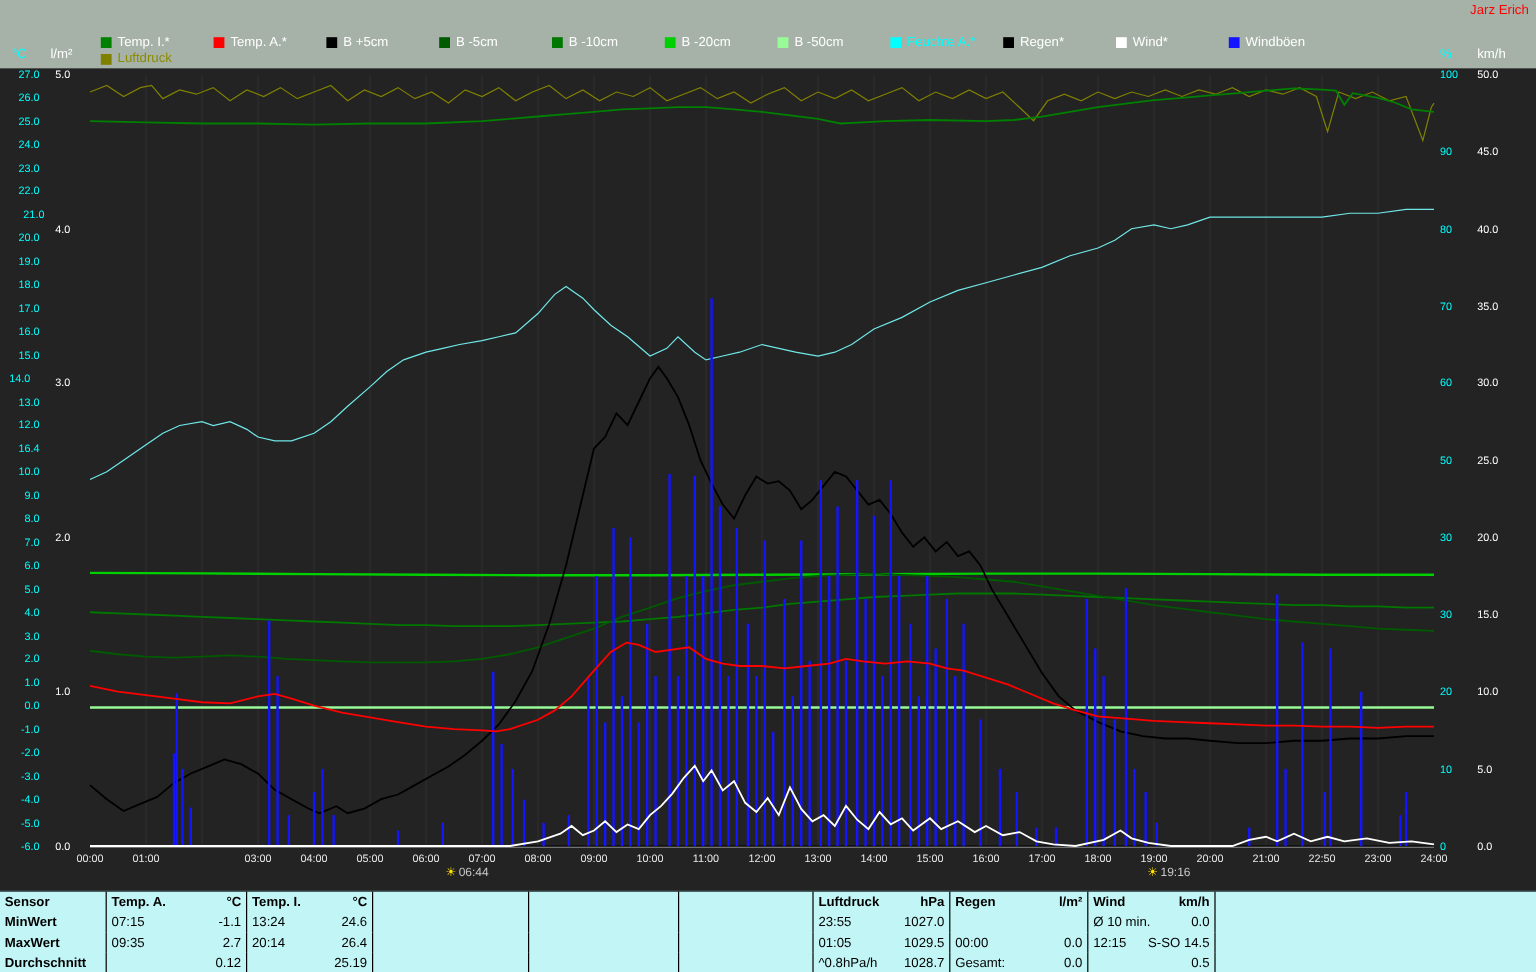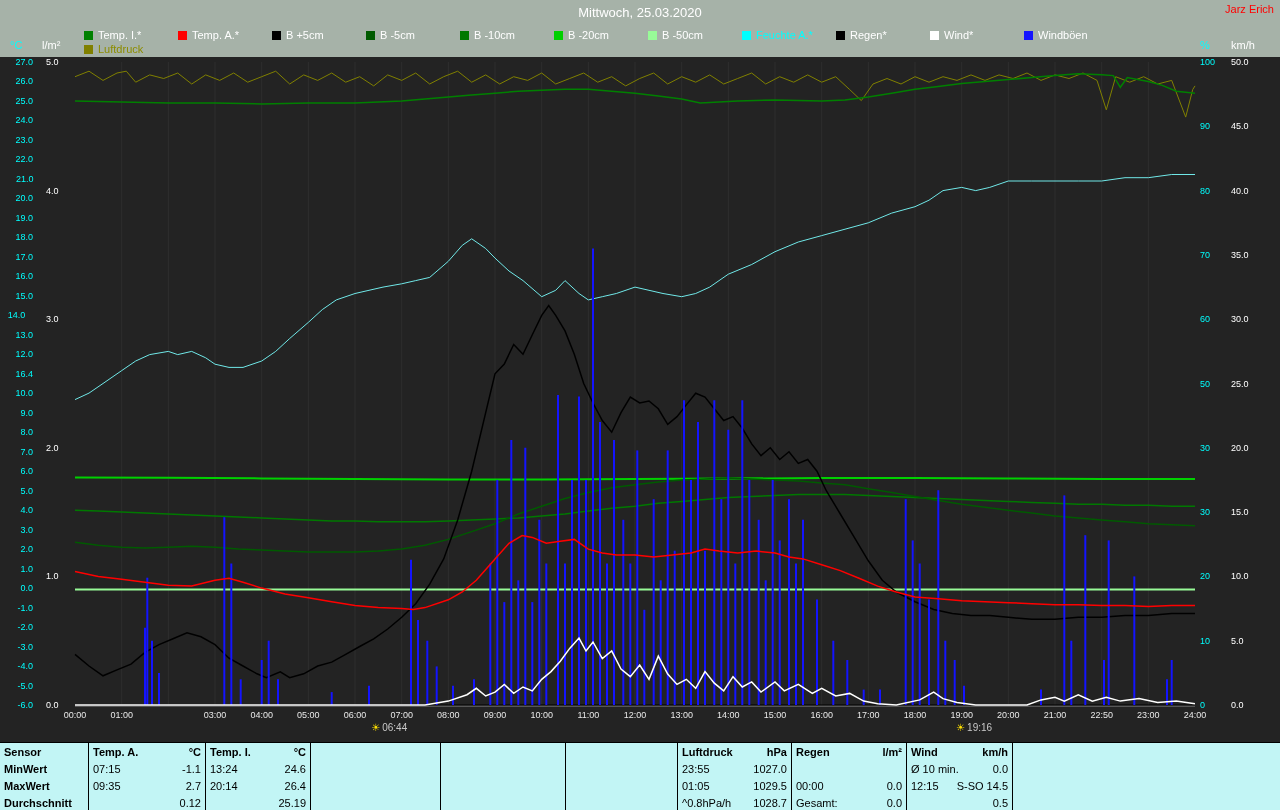--- a/index.html
+++ b/index.html
@@ -33,21 +33,20 @@
   .t-cell.first{border-left:none;}
   .bold{font-weight:bold;}
 </style>
 </head>
 <body>
 
 <div class="page">
   <div class="chartband"></div>
 
   <div class="band">
-    <div class="title">Mittwoch, 25.03.2020</div>
     <div class="author">Jarz Erich</div>
     <div id="legend-row1">
         <div class="lg-item">
           <span class="lg-sq" style="background: rgb(0, 128, 0);"></span>
           <span class="lg-label" style="color: rgb(255, 255, 255);">Temp. I.*</span>
         </div>
         <div class="lg-item">
           <span class="lg-sq" style="background: rgb(255, 0, 0);"></span>
           <span class="lg-label" style="color: rgb(255, 255, 255);">Temp. A.*</span>
         </div>
@@ -222,21 +221,21 @@
       <polyline points="75.0,705.0 425.0,705.0 448.3,701.1 467.0,694.7 476.3,688.3 485.7,696.0 495.0,692.1 504.3,684.4 513.7,693.4 523.0,687.0 532.3,690.9 541.7,679.3 551.0,671.6 560.3,661.3 569.7,648.4 579.0,638.1 586.0,651.0 593.0,642.0 602.3,658.7 611.7,651.0 621.0,669.0 630.3,676.7 639.7,665.1 649.0,679.3 658.3,656.1 667.7,674.1 677.0,684.4 686.3,679.3 695.7,688.3 705.0,671.6 714.3,683.1 723.7,690.9 733.0,676.7 742.3,687.0 751.7,681.9 761.0,692.1 775.0,681.9 784.3,690.9 798.3,684.4 812.3,693.4 821.7,688.3 835.7,696.0 849.7,693.4 863.7,701.1 877.7,703.7 896.3,705.0 919.7,699.9 933.7,692.1 943.0,698.6 957.0,702.4 975.7,705.0 1027.0,705.0 1041.0,699.9 1055.0,697.3 1064.3,701.1 1078.3,694.7 1092.3,701.1 1106.3,697.3 1120.3,701.1 1139.0,698.6 1157.7,702.4 1176.3,701.1 1195.0,703.7" fill="none" stroke="#FFFFFF" stroke-width="1.5"></polyline>
       <polyline points="75.0,571.5 98.3,576.4 121.7,579.3 145.0,582.2 168.3,585.2 191.7,586.1 215.0,580.3 229.0,578.3 243.0,582.2 261.7,588.1 285.0,593.9 308.3,597.8 331.7,601.7 355.0,605.6 378.3,607.6 401.7,608.6 413.3,609.5 425.0,607.6 448.3,599.8 462.3,592.0 476.3,580.3 495.0,558.9 509.0,543.3 522.1,535.5 532.3,537.4 546.3,543.3 560.3,541.3 574.3,539.4 588.3,549.1 602.3,553.0 616.3,555.0 635.0,555.0 653.7,556.9 672.3,555.0 691.0,553.0 705.0,549.1 719.0,551.1 737.7,553.0 756.3,551.1 775.0,553.0 789.0,556.9 803.0,558.9 821.7,564.7 840.3,570.6 859.0,578.3 877.7,586.1 896.3,592.0 915.0,596.9 938.3,598.8 961.7,600.8 985.0,601.7 1008.3,602.7 1031.7,603.7 1055.0,604.7 1078.3,604.7 1101.7,605.6 1125.0,605.6 1148.3,606.6 1171.7,605.6 1195.0,605.6" fill="none" stroke="#FF0000" stroke-width="1.5"></polyline>
     </svg>
   <div id="chart-area">
       <div class="tick" style="left: 0px; width: 33px; text-align: right; color: rgb(0, 255, 255); top: 57px;">27.0</div>
       <div class="tick" style="left: 0px; width: 33px; text-align: right; color: rgb(0, 255, 255); top: 76.4848px;">26.0</div>
       <div class="tick" style="left: 0px; width: 33px; text-align: right; color: rgb(0, 255, 255); top: 95.9697px;">25.0</div>
       <div class="tick" style="left: 0px; width: 33px; text-align: right; color: rgb(0, 255, 255); top: 115.455px;">24.0</div>
       <div class="tick" style="left: 0px; width: 33px; text-align: right; color: rgb(0, 255, 255); top: 134.939px;">23.0</div>
       <div class="tick" style="left: 0px; width: 33px; text-align: right; color: rgb(0, 255, 255); top: 154.424px;">22.0</div>
-      <div class="tick" style="left: 16px; width: 33px; color: rgb(0, 255, 255); top: 173.909px;">21.0</div>
+      <div class="tick" style="left: 4px; width: 33px; text-align: right; color: rgb(0, 255, 255); top: 173.909px;">21.0</div>
       <div class="tick" style="left: 0px; width: 33px; text-align: right; color: rgb(0, 255, 255); top: 193.394px;">20.0</div>
       <div class="tick" style="left: 0px; width: 33px; text-align: right; color: rgb(0, 255, 255); top: 212.879px;">19.0</div>
       <div class="tick" style="left: 0px; width: 33px; text-align: right; color: rgb(0, 255, 255); top: 232.364px;">18.0</div>
       <div class="tick" style="left: 0px; width: 33px; text-align: right; color: rgb(0, 255, 255); top: 251.848px;">17.0</div>
       <div class="tick" style="left: 0px; width: 33px; text-align: right; color: rgb(0, 255, 255); top: 271.333px;">16.0</div>
       <div class="tick" style="left: 0px; width: 33px; text-align: right; color: rgb(0, 255, 255); top: 290.818px;">15.0</div>
       <div class="tick" style="left: 0px; width: 33px; text-align: center; color: rgb(0, 255, 255); top: 310.303px;">14.0</div>
       <div class="tick" style="left: 0px; width: 33px; text-align: right; color: rgb(0, 255, 255); top: 329.788px;">13.0</div>
       <div class="tick" style="left: 0px; width: 33px; text-align: right; color: rgb(0, 255, 255); top: 349.273px;">12.0</div>
       <div class="tick" style="left: 0px; width: 33px; text-align: right; color: rgb(0, 255, 255); top: 368.758px;">16.4</div>

